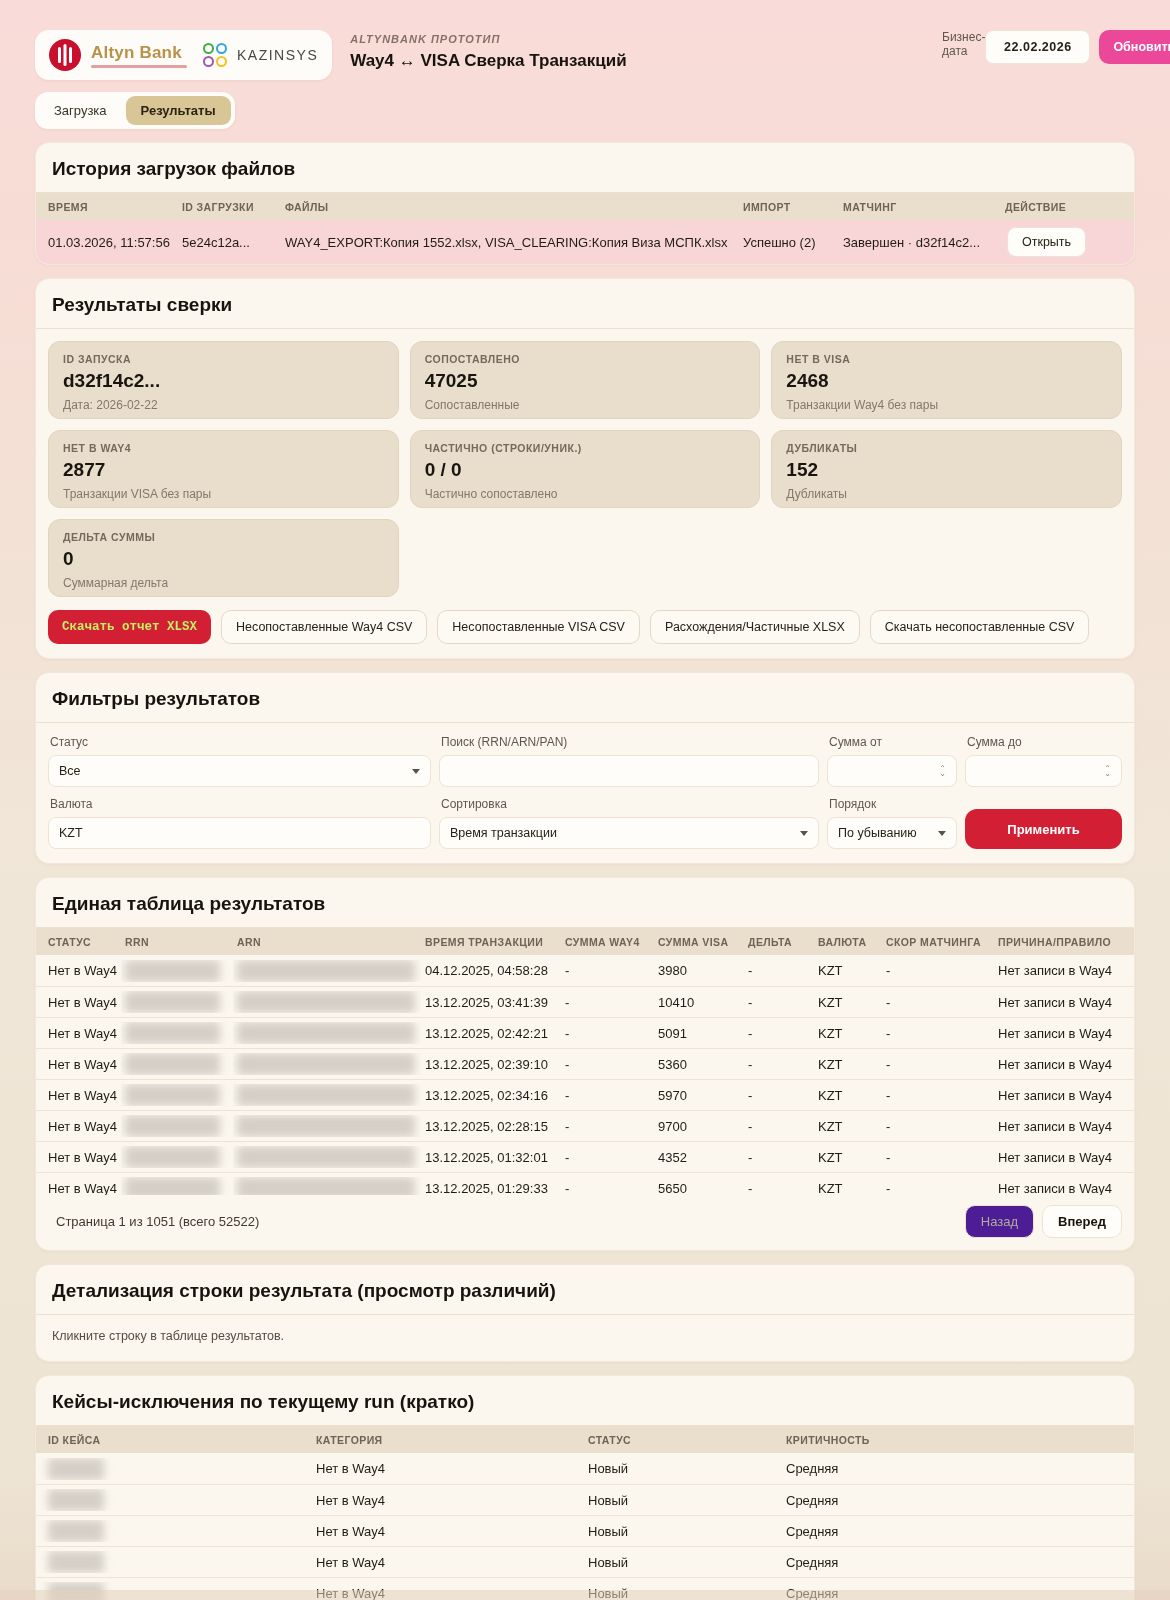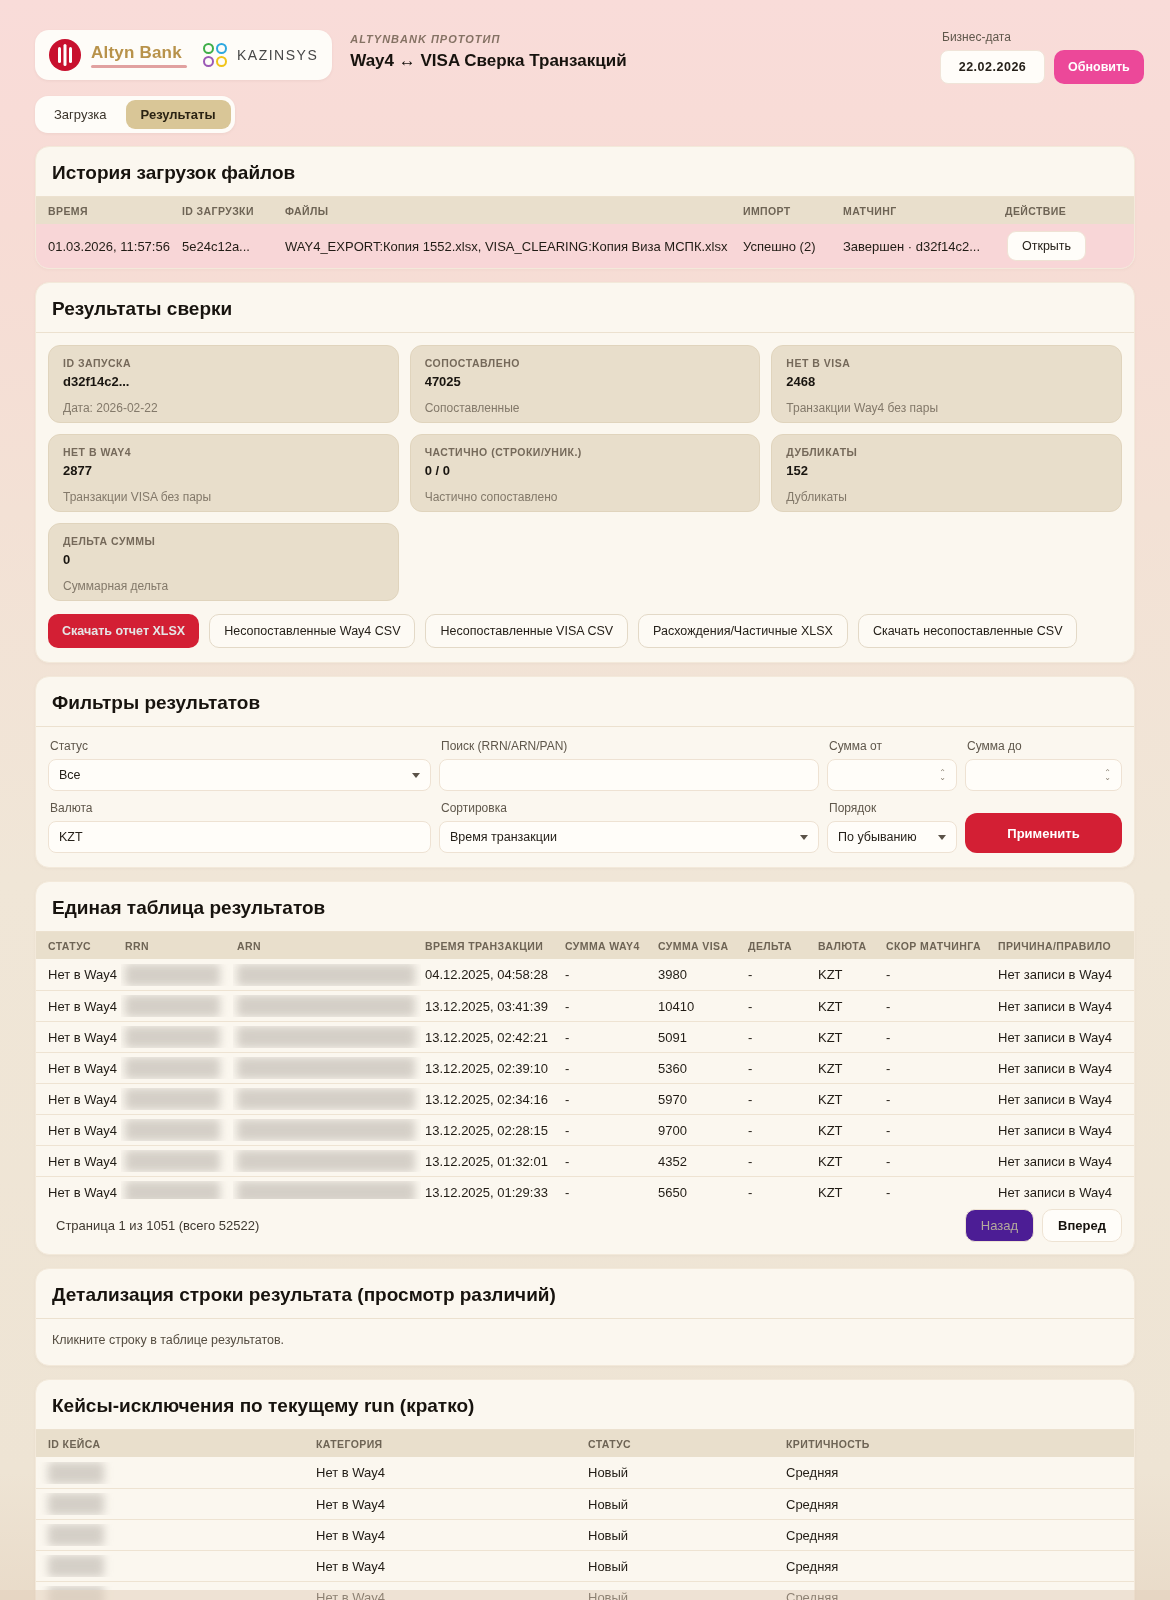--- a/index.html
+++ b/index.html
@@ -24,21 +24,21 @@
   .bank-name { font-size:17px; font-weight:bold; color:#b8924a; letter-spacing:.2px; }
   .bank-sub { margin-top:2px; height:3px; width:96px; background:#d98a8a; border-radius:2px; opacity:.8; }
   .kz-rings { display:grid; grid-template-columns:11px 11px; grid-gap:2px; margin-left:6px; }
   .ring { width:11px; height:11px; border-radius:50%; border:2.5px solid; }
   .kz-name { font-size:14px; letter-spacing:1.5px; color:#474747; font-weight:500; }
 
   .title-block { margin-left:18px; padding-top:3px; }
   .app-label { font-size:11px; font-weight:bold; letter-spacing:1px; color:#857264;font-style:italic; }
   .page-title { font-size:17px; font-weight:bold; margin-top:6px; color:#17130e; }
 
-  .bizdate { margin-left:auto; display:flex; flex-direction:column; align-items:flex-start; width:195px; }
+  .bizdate { margin-left:auto; display:flex; align-items:flex-start; width:195px; }
   .bizdate-label { font-size:12px; color:#5f574b; margin-bottom:6px; margin-left:2px; }
   .bizdate-row { display:flex; gap:9px; }
   .bizdate-input {
     width:105px; height:34px; background:#fffdf9; border:1px solid #f0e4d8; border-radius:8px;
     font-family:inherit; font-size:12.5px; font-weight:bold; color:#26211a; text-align:center; letter-spacing:.5px;
   }
   .btn-red {
     background:#ec4899; color:#fff; border:none; border-radius:10px; font-family:inherit;
     font-size:12.5px; font-weight:bold; padding:0 14px; height:34px; cursor:pointer;
   }
@@ -73,30 +73,30 @@
     background:#fffdf9; border:1px solid #efe2d4; border-radius:9px; font-family:inherit;
     font-size:12.5px; color:#26211a; padding:7px 14px; cursor:pointer; margin-left:2px;
   }
 
   
   .stat-grid { display:grid; grid-template-columns:1fr 1fr 1fr; gap:11px; padding:12px 12px 0 12px; }
   .stat-card {
     background:#e8decb; border:1px solid #e0d4bd; border-radius:12px; padding:11px 14px; height:78px;
   }
   .stat-label { font-size:10.5px; font-weight:bold; letter-spacing:.5px; color:#75695a; }
-  .stat-value { font-size:13px; font-weight:bold; margin-top:5px; color:#191510; }
-  .stat-sub { font-size:12px; color:#83796a; margin-top:12px; }
+  .stat-value { font-size:19px; font-weight:bold; margin-top:5px; color:#191510; }
+  .stat-sub { font-size:12px; color:#83796a; margin-top:6px; }
   .dl-buttons { display:flex; gap:10px; padding:13px 12px 14px 12px; flex-wrap:nowrap; }
   .btn-sec {
     background:#fdfaf4; border:1px solid #e3d9c7; border-radius:10px; font-family:inherit;
     font-size:12.5px; color:#26211a; padding:9px 14px; cursor:pointer; white-space:nowrap;
   }
   .btn-prim {
-    background:#d31f34; border:none; border-radius:10px; font-family:Liberation Sans, sans-serif;
-    font-size:12.5px; font-weight:bold; color:#e5e5e5; padding:9px 14px; cursor:pointer; white-space:nowrap;
+    background:#d31f34; border:none; border-radius:10px; font-family:Liberation Mono, monospace;
+    font-size:12.5px; font-weight:bold; color:#bef264; padding:9px 14px; cursor:pointer; white-space:nowrap;
   }
 
   
   .filters-body { padding:12px; }
   .filter-grid { display:grid; grid-template-columns:383px 380px 130px 1fr; gap:8px; margin-bottom:10px; }
   .filter-grid:last-child { margin-bottom:2px; }
   .f-label { font-size:12px; color:#5f574b; margin-bottom:6px; margin-left:2px; }
   .f-input, .f-select {
     width:100%; height:32px; background:#fffdf9; border:1px solid #eee2d3; border-radius:8px;
     font-family:inherit; font-size:12.5px; color:#26211a; padding:0 10px; position:relative;

